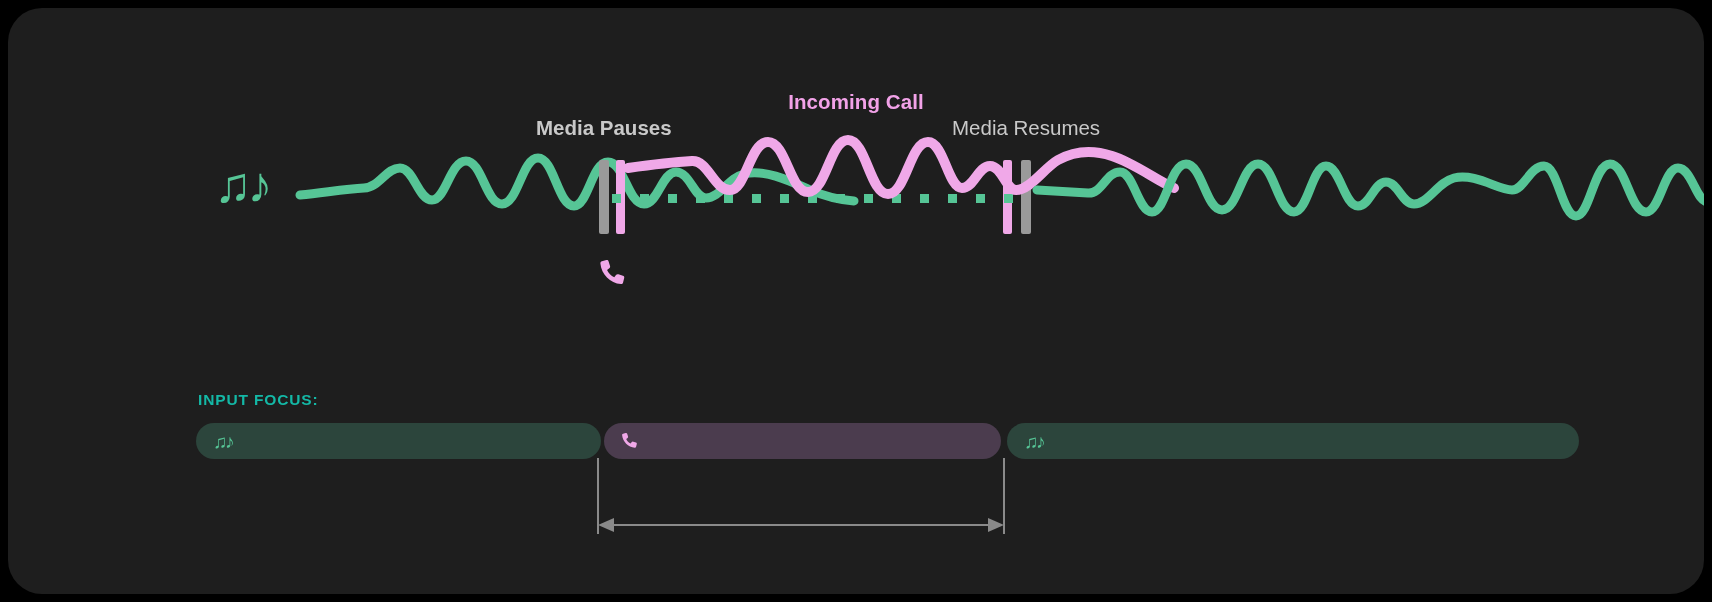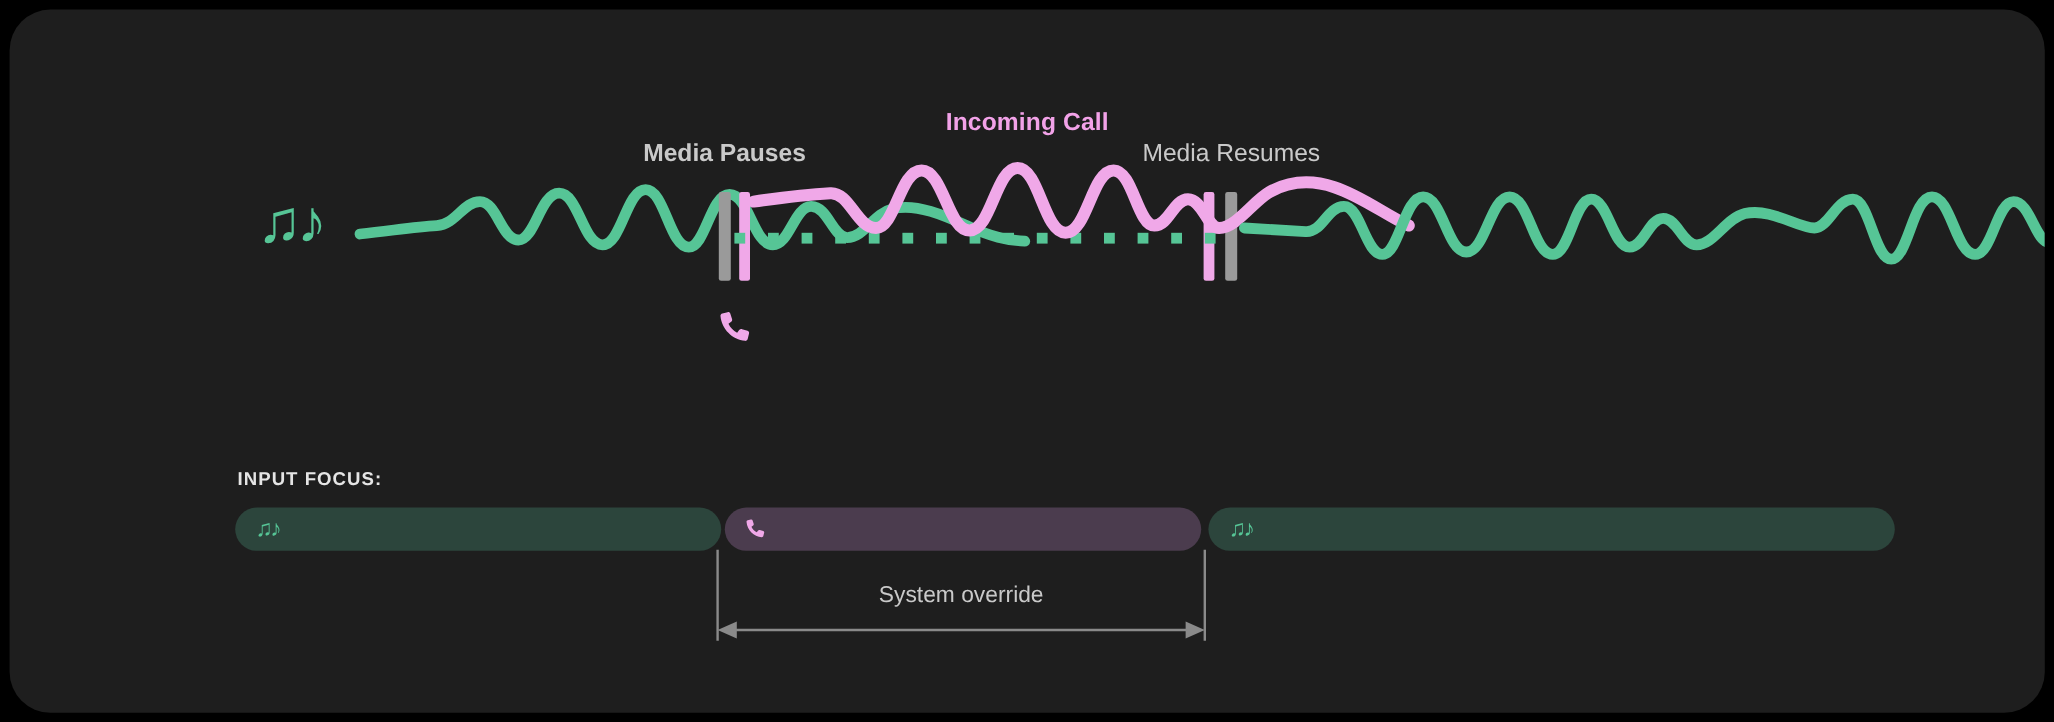--- a/index.html
+++ b/index.html
@@ -66,21 +66,21 @@
 
   
   #timeline-phone-icon {
     left: 589px; top: 249px;
     width: 34px; height: 34px;
   }
 
   
   #input-focus-label {
     left: 190px; top: 383px;
-    color: #e5e5e5;
+    color: #14b8a6;
     font-size: 15.5px;
     font-weight: bold;
     letter-spacing: 0.85px;
   }
   .focus-bar {
     top: 415px;
     height: 36px;
     border-radius: 18px;
     display: flex;
     align-items: center;
@@ -216,15 +216,14 @@
   </div>
 
   <svg class="abs" id="override-bracket" viewBox="0 0 410 78">
     <line x1="2" y1="0" x2="2" y2="76" stroke="#8a8a8a" stroke-width="2"></line>
     <line x1="408" y1="0" x2="408" y2="76" stroke="#8a8a8a" stroke-width="2"></line>
     <line x1="10" y1="67" x2="400" y2="67" stroke="#8a8a8a" stroke-width="2"></line>
     <polygon points="2,67 18,60 18,74" fill="#8a8a8a"></polygon>
     <polygon points="408,67 392,60 392,74" fill="#8a8a8a"></polygon>
   </svg>
 
-  <div class="abs" id="override-label">System override</div>
 
 </div>
 
 </body></html>

